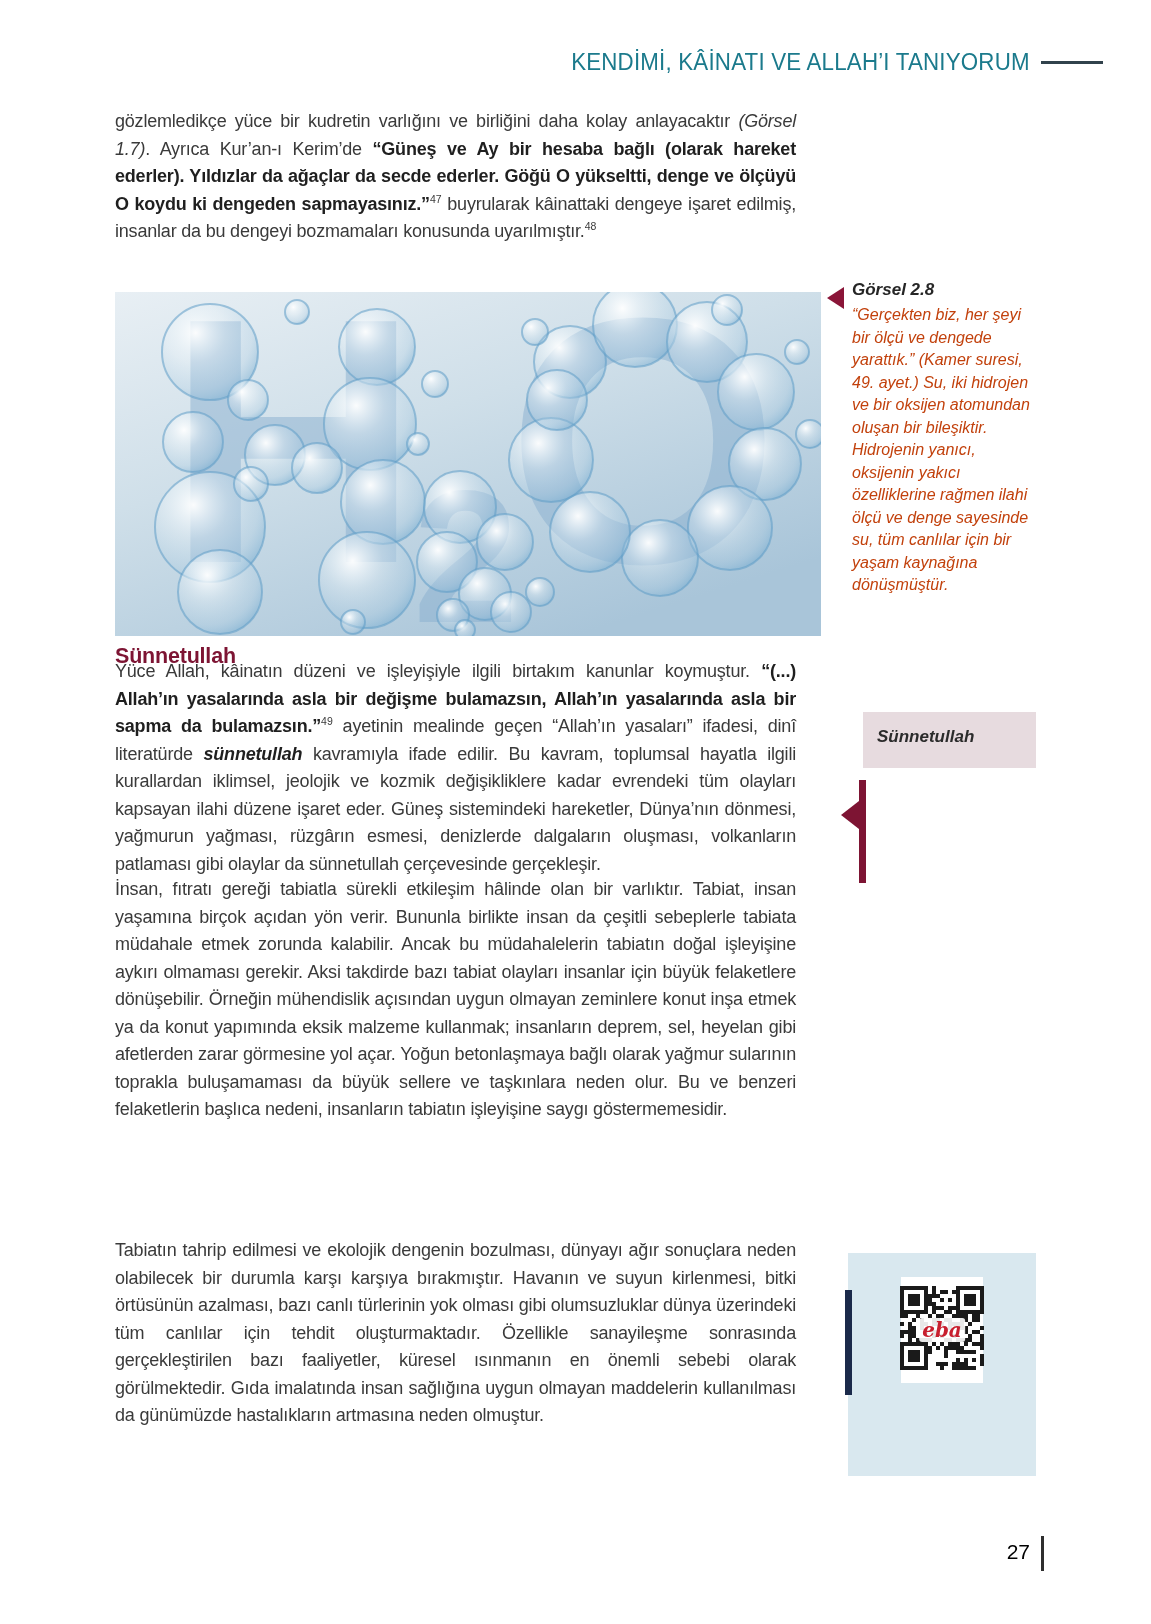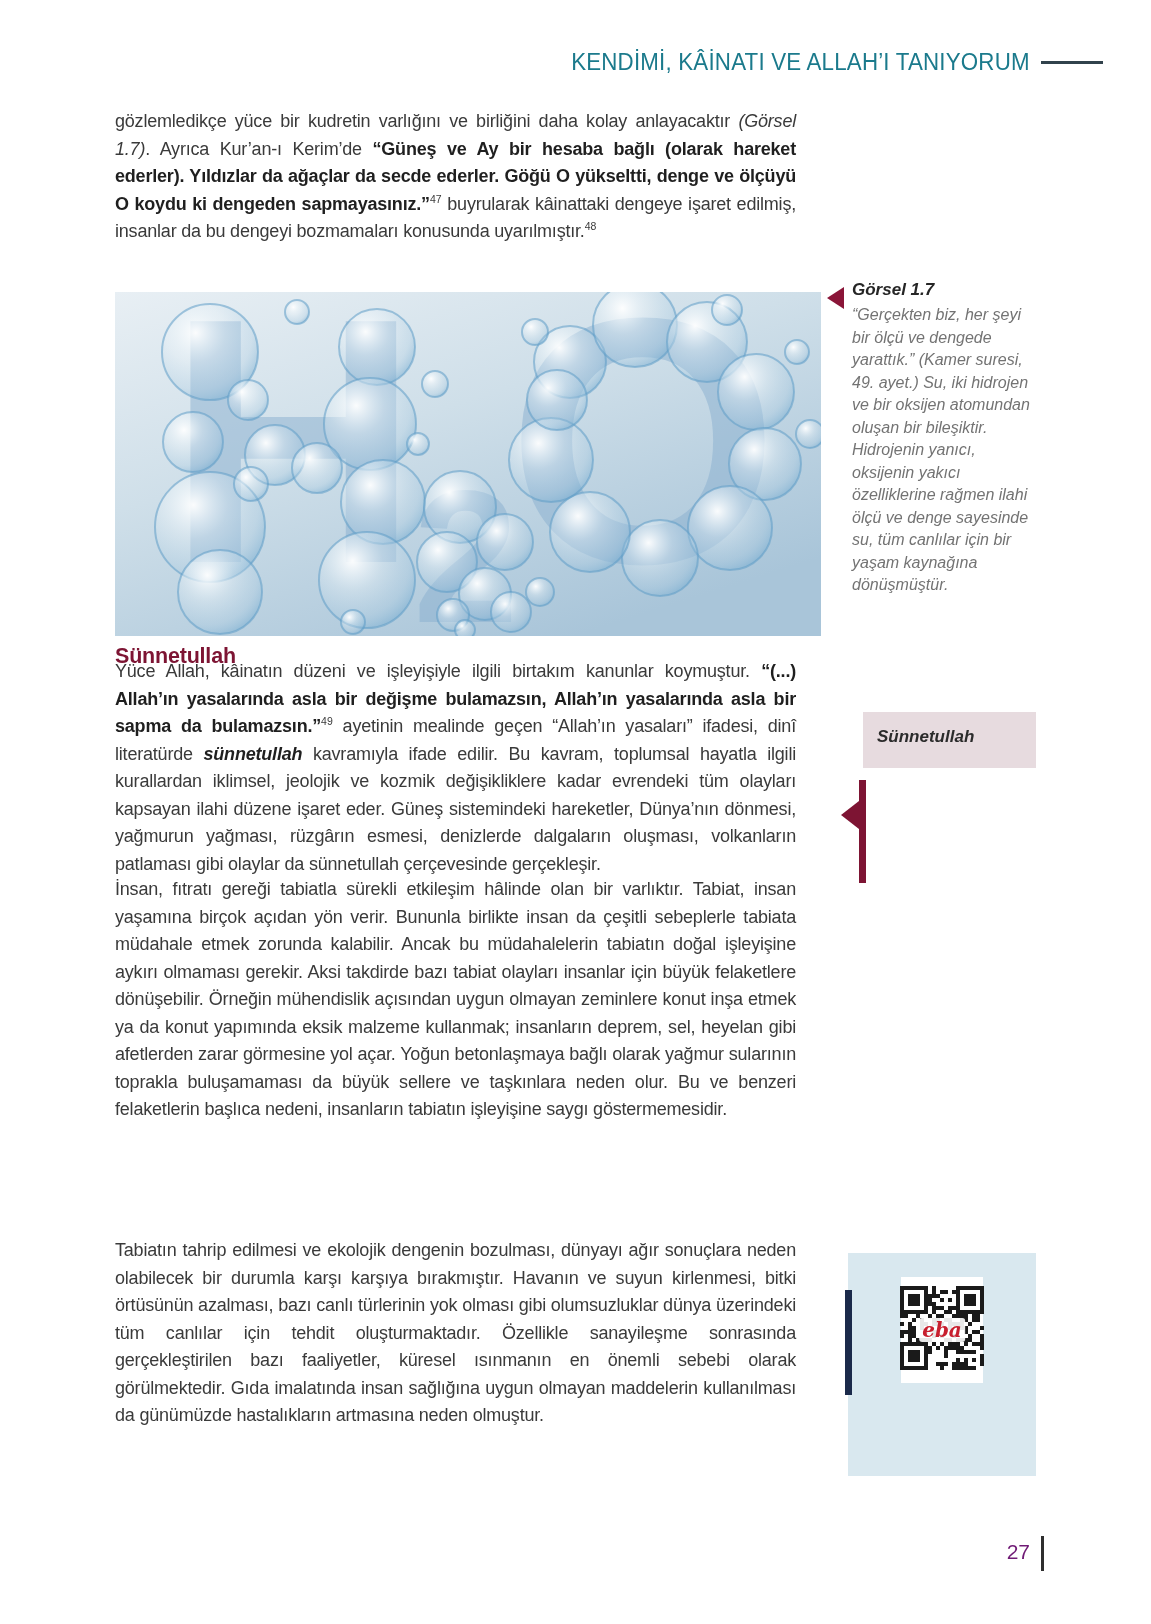--- a/index.html
+++ b/index.html
@@ -22,21 +22,21 @@
   .p1{left:115px;top:658px;}
   .p2{left:115px;top:876px;}
   .p3{left:115px;top:1237px;}
 
   
   .figure-image{position:absolute;left:115px;top:292px;width:706px;height:344px;}
   .figure-arrow{position:absolute;left:827px;top:287px;width:0;height:0;
                 border-right:17px solid #8a1538;border-top:11px solid transparent;border-bottom:11px solid transparent;}
   .figure-caption{position:absolute;left:852px;top:280px;width:184px;}
   .figure-caption-title{font-size:17px;font-weight:bold;font-style:italic;color:#262626;margin-bottom:4px;}
-  .figure-caption-text{font-size:16px;font-style:italic;color:#737373;line-height:22.5px;}
+  .figure-caption-text{font-size:16px;font-style:italic;color:#c2410c;line-height:22.5px;}
 
   
   .section-heading{position:absolute;left:115px;top:644px;margin:0;font-size:21.5px;
                    font-weight:bold;color:#7d1433;letter-spacing:-.2px;}
 
   
   .definition-box{position:absolute;left:863px;top:712px;width:173px;box-sizing:border-box;
                   background:#e7dbdf;padding:15px 14px 18px;}
   .def-bar{position:absolute;left:-4px;top:68px;width:7px;height:103px;background:#7d1433;}
   .def-arrow{position:absolute;left:-22px;top:89px;width:0;height:0;
@@ -50,21 +50,21 @@
   .qr-bar{position:absolute;left:-3px;top:37px;width:7px;height:105px;background:#1b2a4a;}
   .qr-text{font-size:16px;font-style:italic;color:#2e3a42;line-height:23px;}
   .qr-frame{position:relative;width:82px;height:106px;background:#ffffff;margin:9px auto 0;
             display:flex;align-items:center;justify-content:center;}
   .eba{position:absolute;top:50%;left:50%;transform:translate(-50%,-50%);
        font-family:"DejaVu Serif",serif;font-style:italic;font-weight:bold;font-size:20px;
        color:#c8202f;background:rgba(255,255,255,.9);padding:0 3px;border-radius:3px;}
 
   
   .page-number{position:absolute;left:985px;top:1540px;width:45px;text-align:right;
-               font-size:21px;color:#701a75;}
+               font-size:21px;color:#000000;}
   .page-rule{position:absolute;left:1041px;top:1536px;width:2.5px;height:35px;background:#2e2e2e;}
 </style>
 </head>
 <body>
 
 <div class="page">
 
   <span class="chapter-title">KENDİMİ, KÂİNATI VE ALLAH’I TANIYORUM</span>
   <span class="chapter-rule"></span>
 
@@ -129,21 +129,21 @@
           <circle cx="303" cy="152" r="11"></circle>
           <circle cx="350" cy="338" r="10"></circle>
           <circle cx="238" cy="330" r="12"></circle>
           <circle cx="425" cy="300" r="14"></circle>
         </g>
     </svg>
   </div>
 
   <span class="figure-arrow"></span>
   <div class="figure-caption">
-    <div class="figure-caption-title">Görsel 1.7</div>
+    <div class="figure-caption-title">Görsel 2.8</div>
     <div class="figure-caption-text">“Gerçekten biz, her şeyi bir ölçü ve dengede yarattık.” (Kamer suresi, 49. ayet.) Su, iki hidrojen ve bir oksijen atomundan oluşan bir bileşiktir. Hidrojenin yanıcı, oksijenin yakıcı özelliklerine rağmen ilahi ölçü ve denge sayesinde su, tüm canlılar için bir yaşam kaynağına dönüşmüştür.</div>
   </div>
 
   <h2 class="section-heading">Sünnetullah</h2>
   <p class="body-text p1"><span>Yüce Allah, kâinatın düzeni ve işleyişiyle ilgili birtakım kanunlar koymuştur. </span><span class="sg-b">“(...) Allah’ın yasalarında asla bir değişme bulamazsın, Allah’ın yasalarında asla bir sapma da bulamazsın.”</span><sup>49</sup><span> ayetinin mealinde geçen “Allah’ın yasaları” ifadesi, dinî literatürde </span><span class="sg-bi">sünnetullah</span><span> kavramıyla ifade edilir. Bu kavram, toplumsal hayatla ilgili kurallardan iklimsel, jeolojik ve kozmik değişikliklere kadar evrendeki tüm olayları kapsayan ilahi düzene işaret eder. Güneş sistemindeki hareketler, Dünya’nın dönmesi, yağmurun yağması, rüzgârın esmesi, denizlerde dalgaların oluşması, volkanların patlaması gibi olaylar da sünnetullah çerçevesinde gerçekleşir.</span></p>
 
   <aside class="definition-box">
     <span class="def-bar"></span>
     <span class="def-arrow"></span>
     <div class="def-title">Sünnetullah</div>

